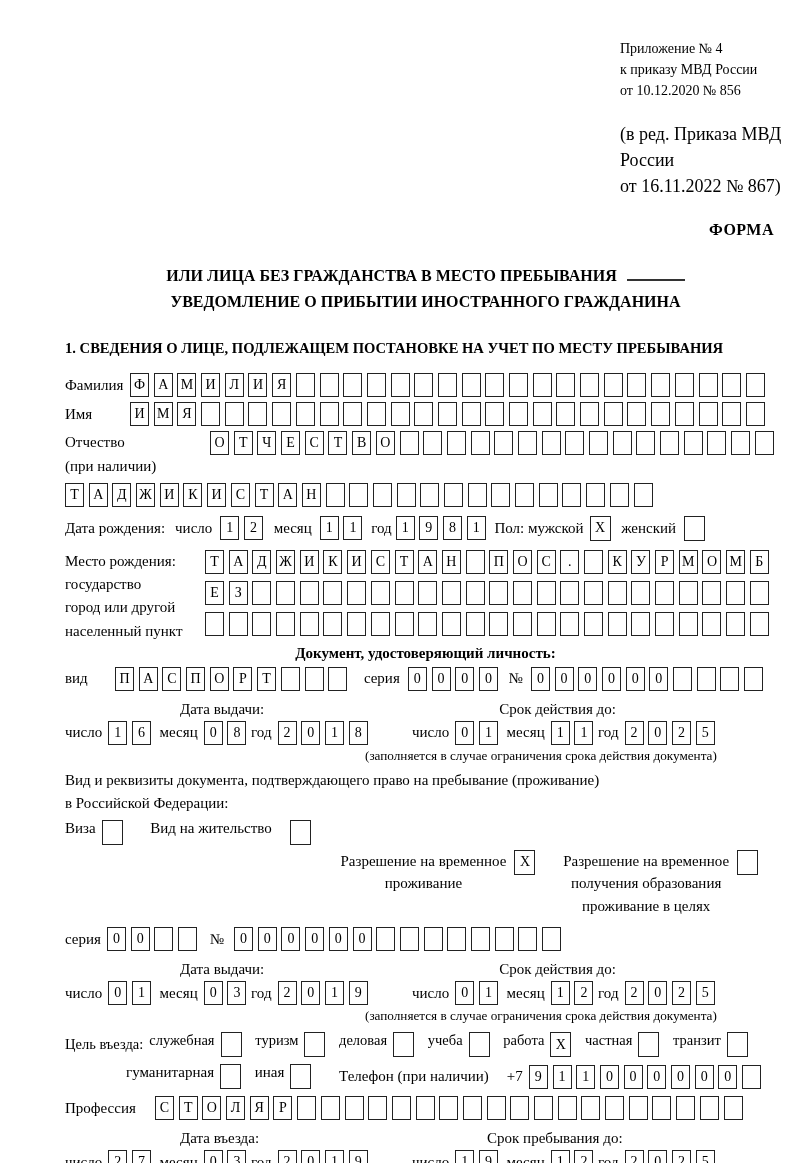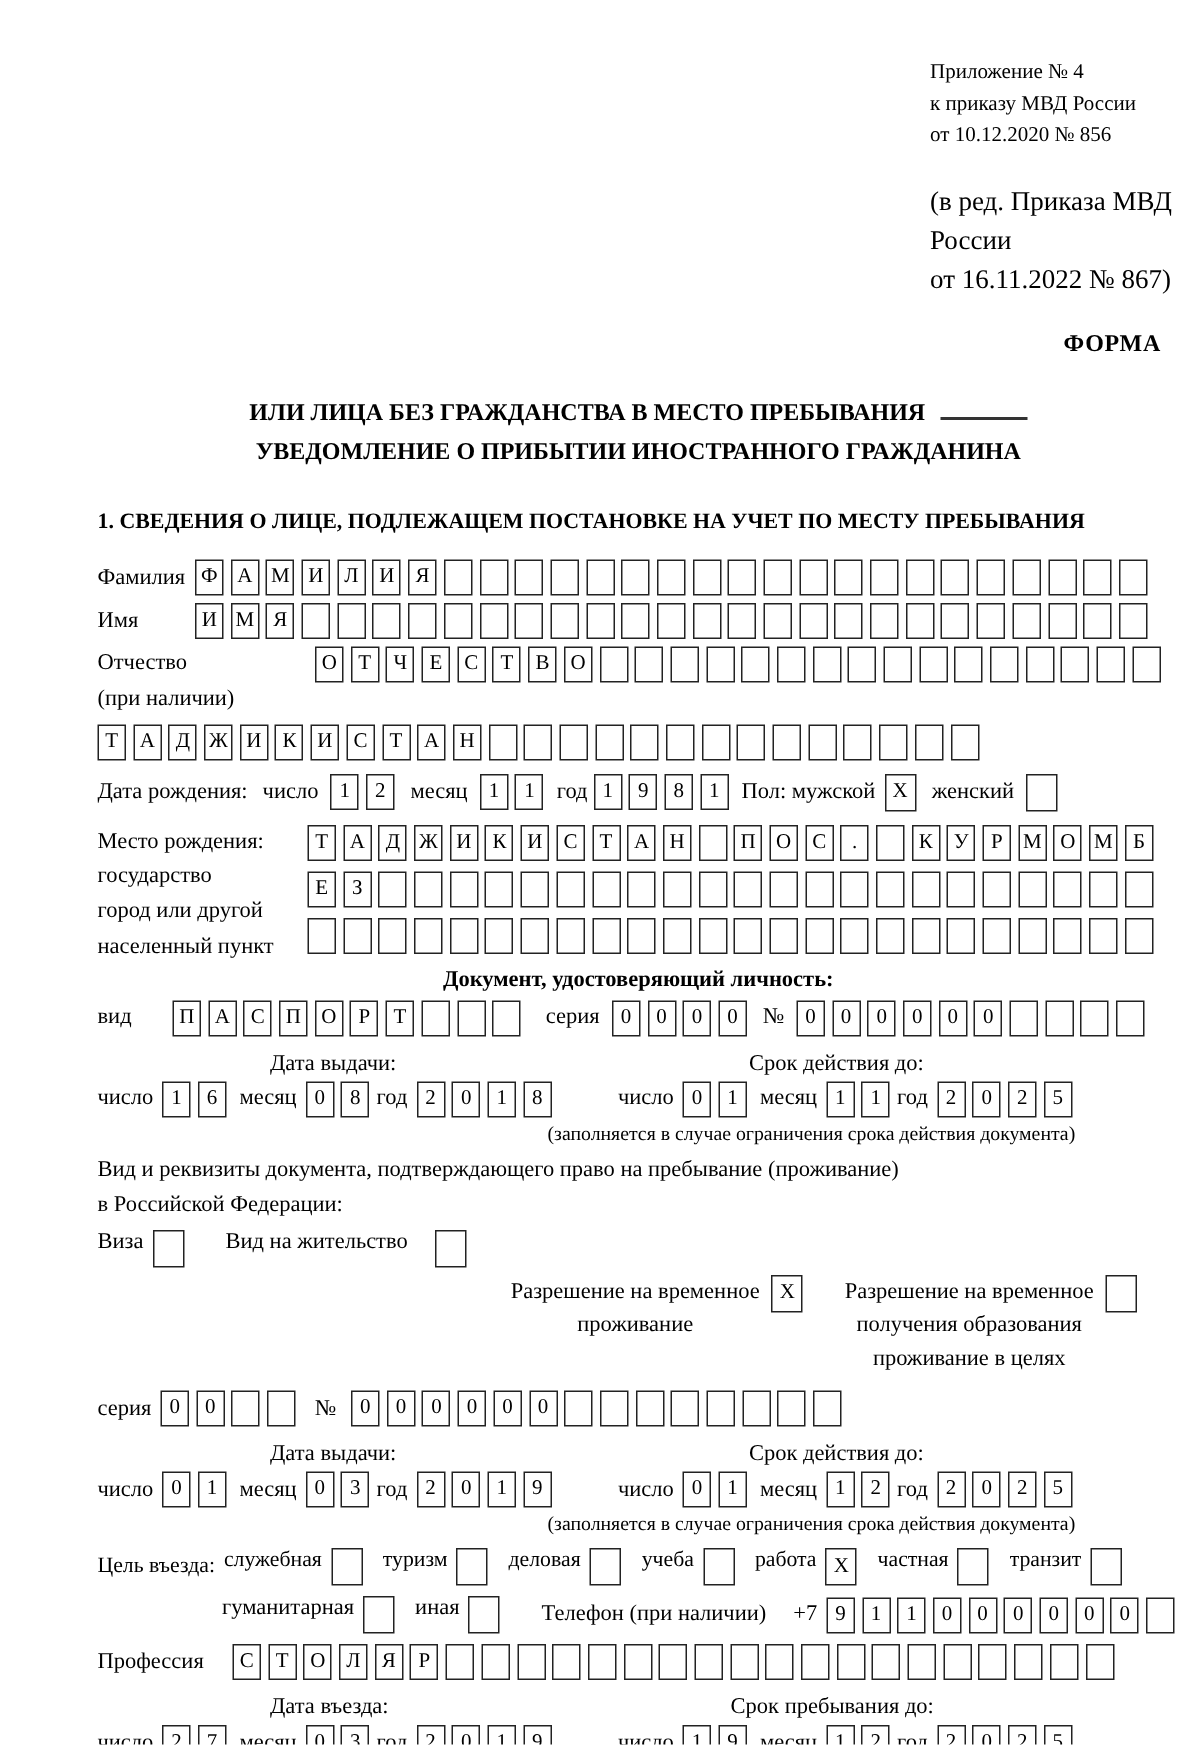--- a/index.html
+++ b/index.html
@@ -548,21 +548,21 @@
       </span>
     <span class="opt" style="margin-right:0">
         <span class="lbl small-lbl optlbl">транзит</span>
         <span class="cells box-cells">
           <span class="cell"></span>
         </span>
       </span>
   </div>
 
   <div class="frow" style="margin-top:7px">
-    <span class="opt" style="margin-left:83px">
+    <span class="opt" style="margin-left:61px">
         <span class="lbl optlbl">гуманитарная</span>
         <span class="cells box-cells">
           <span class="cell"></span>
         </span>
       </span>
     <span class="opt">
         <span class="lbl optlbl">иная</span>
         <span class="cells box-cells">
           <span class="cell"></span>
         </span>

